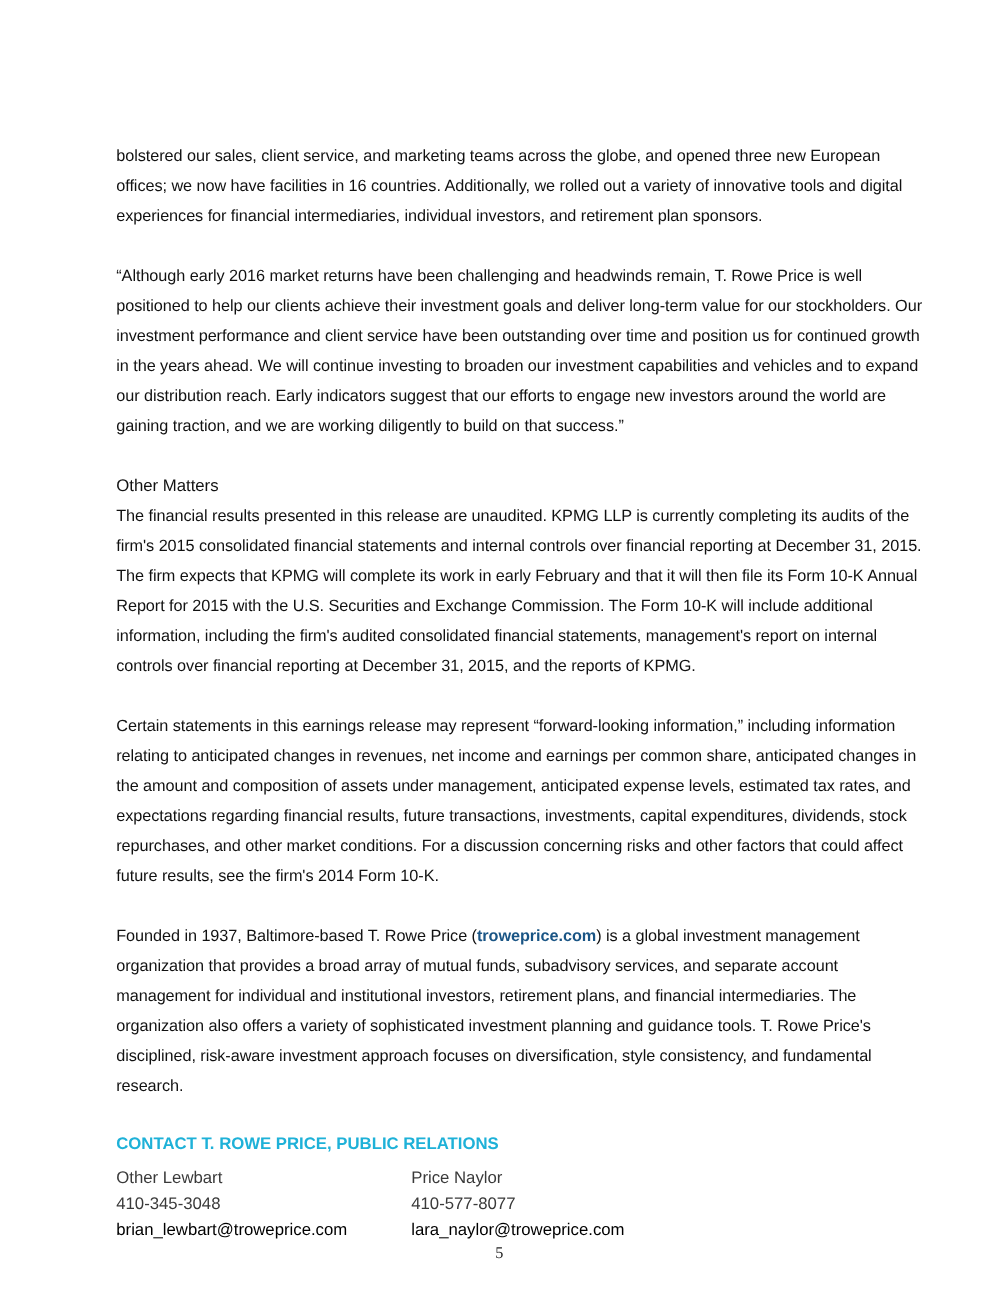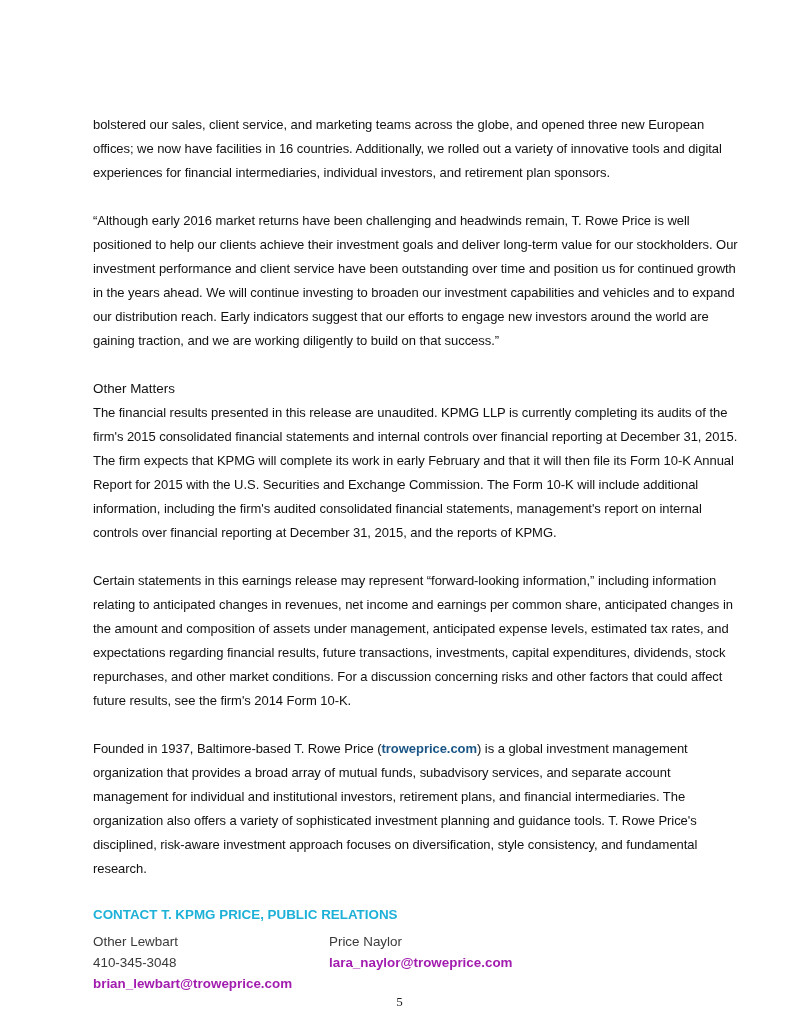--- a/index.html
+++ b/index.html
@@ -52,22 +52,22 @@
       display: flex;
       flex-direction: row;
     }
     .contact {
       width: 236px;
       font-size: 13.4px;
       line-height: 21px;
       color: #3a3a3a;
     }
     .contact .email {
-      color: #a21caf;
-      font-weight: bold;
+      color: #000000;
+      font-weight: normal;
       text-decoration: none;
       display: block;
     }
     .contact span { display: block; }
     .page-number {
       position: absolute;
       top: 994px;
       left: 0;
       width: 799px;
       text-align: center;
@@ -84,28 +84,29 @@
 
   <p class="para">“Although early 2016 market returns have been challenging and headwinds remain, T. Rowe Price is well positioned to help our clients achieve their investment goals and deliver long-term value for our stockholders. Our investment performance and client service have been outstanding over time and position us for continued growth in the years ahead. We will continue investing to broaden our investment capabilities and vehicles and to expand our distribution reach. Early indicators suggest that our efforts to engage new investors around the world are gaining traction, and we are working diligently to build on that success.”</p>
 
   <h3 class="section-heading">Other Matters</h3>
   <p class="para after-heading">The financial results presented in this release are unaudited. KPMG LLP is currently completing its audits of the firm's 2015 consolidated financial statements and internal controls over financial reporting at December 31, 2015. The firm expects that KPMG will complete its work in early February and that it will then file its Form 10-K Annual Report for 2015 with the U.S. Securities and Exchange Commission. The Form 10-K will include additional information, including the firm's audited consolidated financial statements, management's report on internal controls over financial reporting at December 31, 2015, and the reports of KPMG.</p>
 
   <p class="para">Certain statements in this earnings release may represent “forward-looking information,” including information relating to anticipated changes in revenues, net income and earnings per common share, anticipated changes in the amount and composition of assets under management, anticipated expense levels, estimated tax rates, and expectations regarding financial results, future transactions, investments, capital expenditures, dividends, stock repurchases, and other market conditions. For a discussion concerning risks and other factors that could affect future results, see the firm's 2014 Form 10-K.</p>
 
   <p class="para"><span>Founded in 1937, Baltimore-based T. Rowe Price (</span><a class="link">troweprice.com</a><span>) is a global investment management organization that provides a broad array of mutual funds, subadvisory services, and separate account management for individual and institutional investors, retirement plans, and financial intermediaries. The organization also offers a variety of sophisticated investment planning and guidance tools. T. Rowe Price's disciplined, risk-aware investment approach focuses on diversification, style consistency, and fundamental research.</span></p>
 
-  <div class="contact-heading">CONTACT T. KPMG PRICE, PUBLIC RELATIONS</div>
+  <div class="contact-heading">CONTACT T. ROWE PRICE, PUBLIC RELATIONS</div>
 
   <div class="contacts">
     <div class="contact">
       <span>Other Lewbart</span>
       <span>410-345-3048</span>
       <a class="email">brian_lewbart@troweprice.com</a>
     </div>
     <div class="contact">
       <span>Price Naylor</span>
+      <span>410-577-8077</span>
       <a class="email">lara_naylor@troweprice.com</a>
     </div>
   </div>
 </div>
 
 <div class="page-number">5</div>
 
 </body></html>

